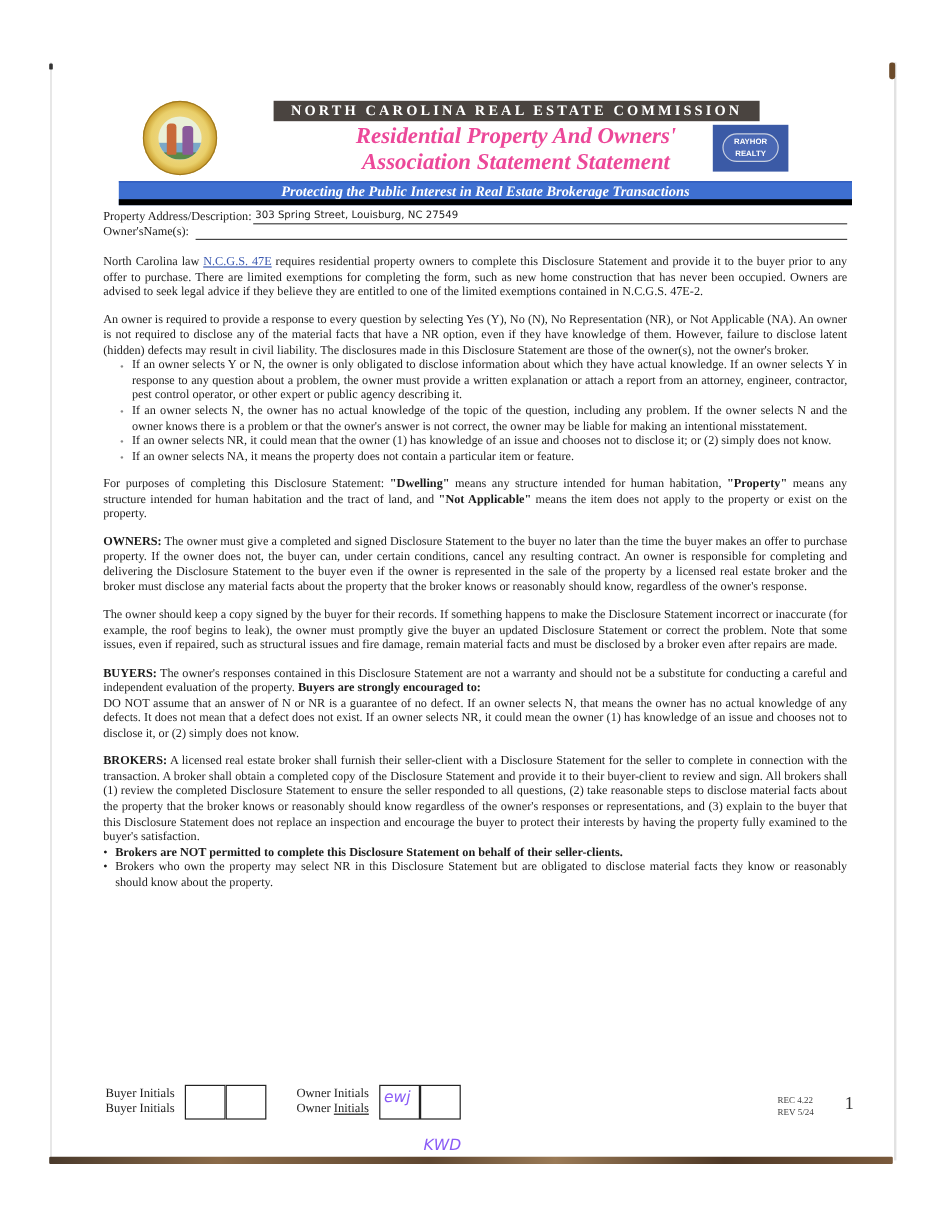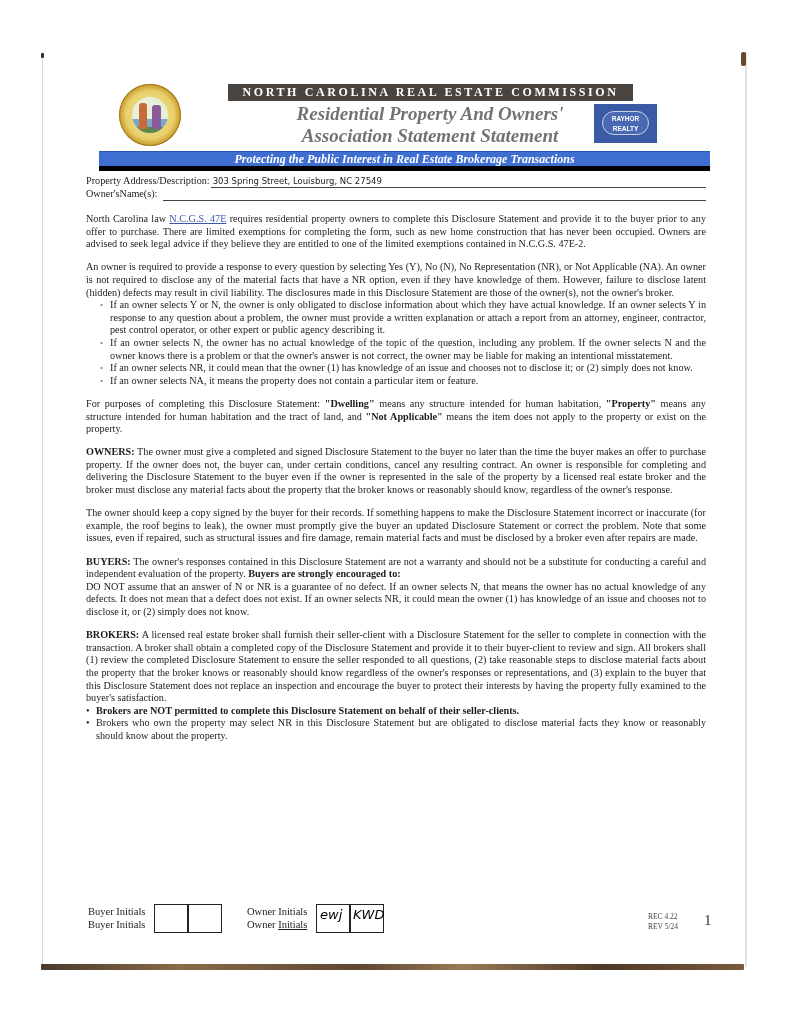--- a/index.html
+++ b/index.html
@@ -16,34 +16,34 @@
     box-shadow: 0 0 0 1px #a07a20 inset; }
   .seal-inner { position: absolute; left: 13px; top: 13px; width: 36px; height: 36px; border-radius: 50%; background: #e9f0d8; overflow: hidden; }
   .seal-fig1 { position: absolute; left: 7px; top: 6px; width: 8px; height: 26px; background: #c86a3a; border-radius: 3px 3px 1px 1px; }
   .seal-fig2 { position: absolute; left: 20px; top: 8px; width: 9px; height: 24px; background: #8a5a9a; border-radius: 3px 3px 1px 1px; }
   .seal-water { position: absolute; left: 0; top: 22px; width: 36px; height: 14px; background: #7aa8c8; }
   .seal-ground { position: absolute; left: 0; top: 30px; width: 36px; height: 6px; background: #5a8a4a; }
 
   .title-bar { position: absolute; left: 228px; top: 84px; width: 405px; height: 17px; background: #4a4440;
     color: #ffffff; font-family: "Liberation Serif", serif; font-weight: bold; font-size: 12px; letter-spacing: 2.6px;
     text-align: center; line-height: 17px; }
-  .main-title { position: absolute; left: 250px; top: 103px; width: 360px; text-align: center; color: #737373;
+  .main-title { position: absolute; left: 250px; top: 103px; width: 360px; text-align: center; color: #ec4899;
     font-family: "Liberation Serif", serif; font-weight: bold; font-style: italic; font-size: 19px; line-height: 22px; }
   .logo { position: absolute; left: 594px; top: 104px; width: 63px; height: 39px; background: #3b5aa6; }
   .logo-badge { position: absolute; left: 8px; top: 7px; width: 47px; height: 24px; border-radius: 12px; border: 1px solid #c8cfe0;
     color: #ffffff; font-family: "Liberation Sans", sans-serif; font-size: 6.5px; font-weight: bold; text-align: center; line-height: 10px;
     padding-top: 2px; box-sizing: border-box; background: #4a68b4; }
   .logo-badge span { display: block; }
   .banner { position: absolute; left: 99px; top: 151px; width: 611px; height: 14px; background: #3e6fd0;
     border-top: 1px solid #2a56b8; border-bottom: 5px solid #000000;
     color: #ffffff; font-family: "Liberation Serif", serif; font-weight: bold; font-style: italic; font-size: 12px;
     text-align: center; line-height: 14px; }
 
   .content { position: absolute; left: 86px; top: 175px; width: 620px; font-size: 10.2px; line-height: 12.6px; text-align: justify; }
-  .field-row { display: flex; align-items: flex-end; height: 13px; white-space: nowrap; }
+  .field-row { display: flex; align-items: flex-start; height: 13px; white-space: nowrap; }
   .field-label { flex: none; }
   .field-value { flex: 1; border-bottom: 1px solid #444; font-family: "DejaVu Sans", sans-serif; font-size: 8.5px; line-height: 11px; height: 11px; padding-left: 2px; color: #222; margin-left: 1px; }
   .field-row + .field-row { margin-bottom: 12px; }
   p { margin: 0 0 10.6px 0; }
   .link { color: #3a58b0; text-decoration: underline; }
   ul.dot-list { list-style: none; margin: 0 0 10.6px 0; padding: 0 0 0 14px; }
   ul.dot-list li { position: relative; padding-left: 10px; }
   ul.dot-list li::before { content: "\2022"; position: absolute; left: 0; top: 0; color: #888; font-size: 9px; }
   ul.plain-list { list-style: none; margin: 0; padding: 0; }
   ul.plain-list li { position: relative; padding-left: 6px; }
@@ -53,21 +53,21 @@
   ul.bk-list li::before { content: "\2022"; position: absolute; left: 0; top: 0; }
   b { font-weight: bold; }
 
   .footer { position: absolute; left: 88px; top: 904px; width: 640px; height: 40px; font-size: 10.5px; }
   .f-lbl1 { position: absolute; left: 0; top: 1px; line-height: 13px; }
   .f-lbl2 { position: absolute; left: 0; top: 14px; line-height: 13px; }
   .box { position: absolute; top: 0; width: 34px; height: 29px; border: 1.3px solid #222; box-sizing: border-box; background: #fff; }
   .o-lbl1 { position: absolute; left: 159px; top: 1px; line-height: 13px; }
   .o-lbl2 { position: absolute; left: 159px; top: 14px; line-height: 13px; }
   .o-lbl2 .u { text-decoration: underline; }
-  .sig { position: absolute; top: 2px; font-family: "DejaVu Sans", sans-serif; font-style: italic; font-size: 13px; color: #000000; }
+  .sig { position: absolute; top: 2px; font-family: "DejaVu Sans", sans-serif; font-style: italic; font-size: 13px; color: #8b5cf6; }
   .rev { position: absolute; left: 560px; top: 8px; font-size: 7.5px; line-height: 10px; color: #444; }
   .pnum { position: absolute; left: 616px; top: 8px; font-size: 15px; color: #333; }
 </style>
 </head>
 <body>
 
 <div class="page-edge-left"></div>
 <div class="page-edge-right"></div>
 <div class="page-mark-left"></div>
 <div class="page-mark-right"></div>
@@ -136,21 +136,21 @@
   <div class="f-lbl2">Buyer Initials</div>
   <div class="box" style="left:66px;"></div>
   <div class="box" style="left:100px;"></div>
 
   <div class="o-lbl1">Owner Initials</div>
   <div class="o-lbl2"><span>Owner </span><span class="u">Initials</span></div>
   <div class="box" style="left:228px;">
     <span class="sig" style="left:3px;">ewj</span>
   </div>
   <div class="box" style="left:262px;">
-    <span class="sig" style="left:2px;">KWD</span>
+    <span class="sig" style="left:2px;margin-top:40px;">KWD</span>
   </div>
 
   <div class="rev">
     <div>REC 4.22</div>
     <div>REV 5/24</div>
   </div>
   <div class="pnum">1</div>
 </div>
 
 </body></html>

